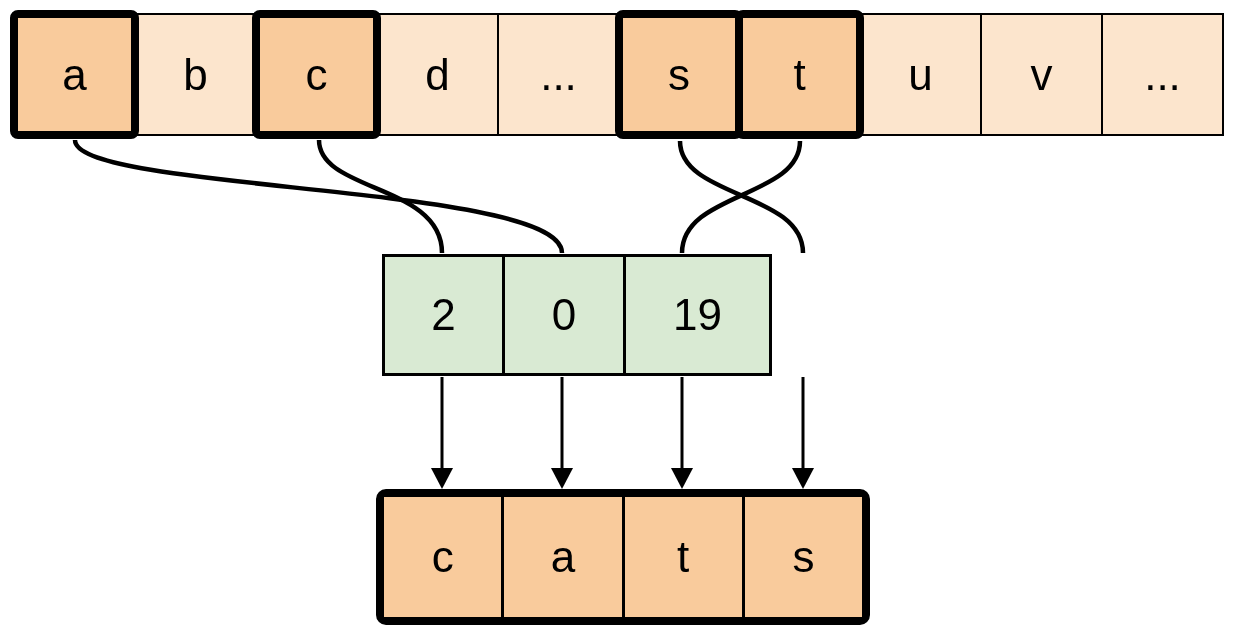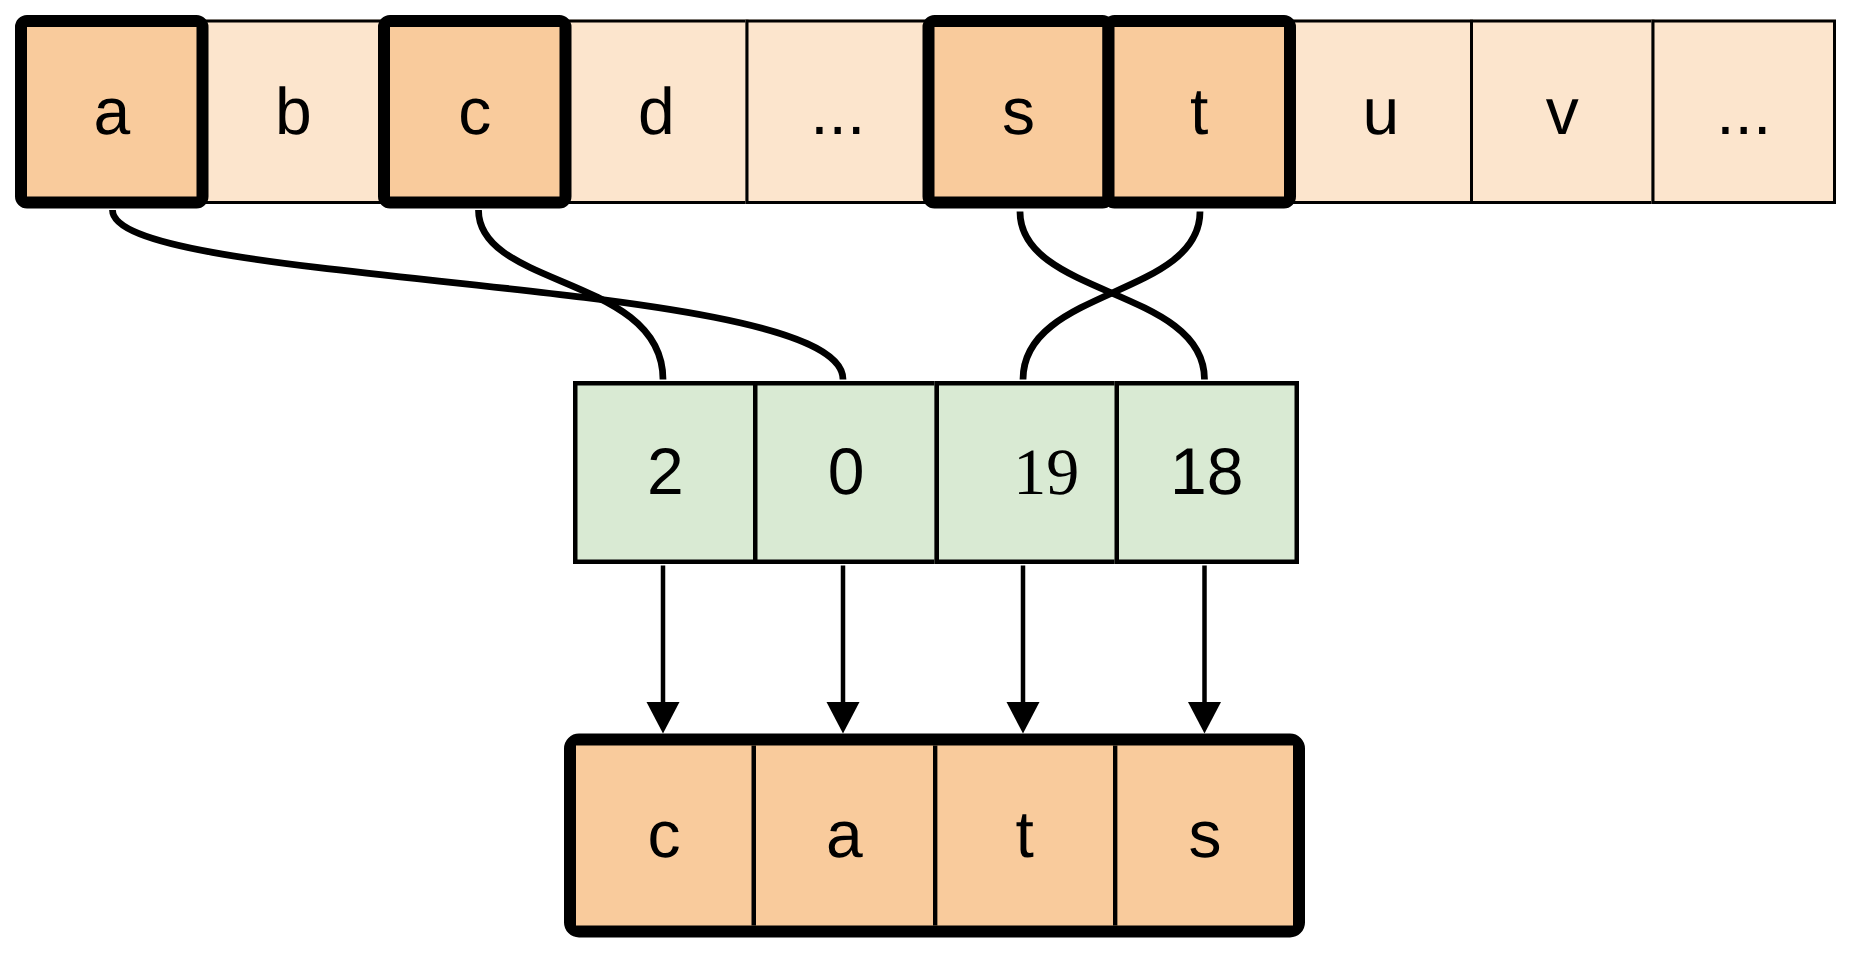--- a/index.html
+++ b/index.html
@@ -40,21 +40,21 @@
   .c3{left:376px;width:123px;}
   .c4{left:497px;width:123px;}
   .c5{left:618px;width:122px;}  .c5.hl{left:615px;width:128px;}
   .c6{left:738px;width:123px;}  .c6.hl{left:735px;width:129px;}
   .c7{left:859px;width:123px;}
   .c8{left:980px;width:123px;}
   .c9{left:1101px;width:123px;}
   
   .g0{left:382px;width:123px;}
   .g1{left:502px;width:124px;}
-  .g2{left:623px;width:149px;font-family:Liberation Serif, serif;}
+  .g2{left:623px;width:149px;}
   .g3{left:743px;width:123px;}
   #wire-layer{position:absolute;left:0;top:0;width:1236px;height:635px;pointer-events:none;z-index:1;}
 </style>
 </head>
 <body>
 
 <div id="canvas">
 
   <div class="cell arow c0 hl">a</div>
   <div class="cell arow c1">b</div>
@@ -82,21 +82,20 @@
       <line x1="682" y1="377" x2="682" y2="470"></line>
       <path d="M 671,468 L 693,468 L 682,489 Z" stroke="none"></path>
       <line x1="803" y1="377" x2="803" y2="470"></line>
       <path d="M 792,468 L 814,468 L 803,489 Z" stroke="none"></path>
     </g>
   </svg>
 
   <div class="cell irow g0">2</div>
   <div class="cell irow g1">0</div>
   <div class="cell irow g2">19</div>
-  <div class="cell irow g3">18</div>
 
   <div id="output-row">
     <div class="orow">c</div>
     <div class="orow">a</div>
     <div class="orow">t</div>
     <div class="orow">s</div>
   </div>
 
 </div>
 

